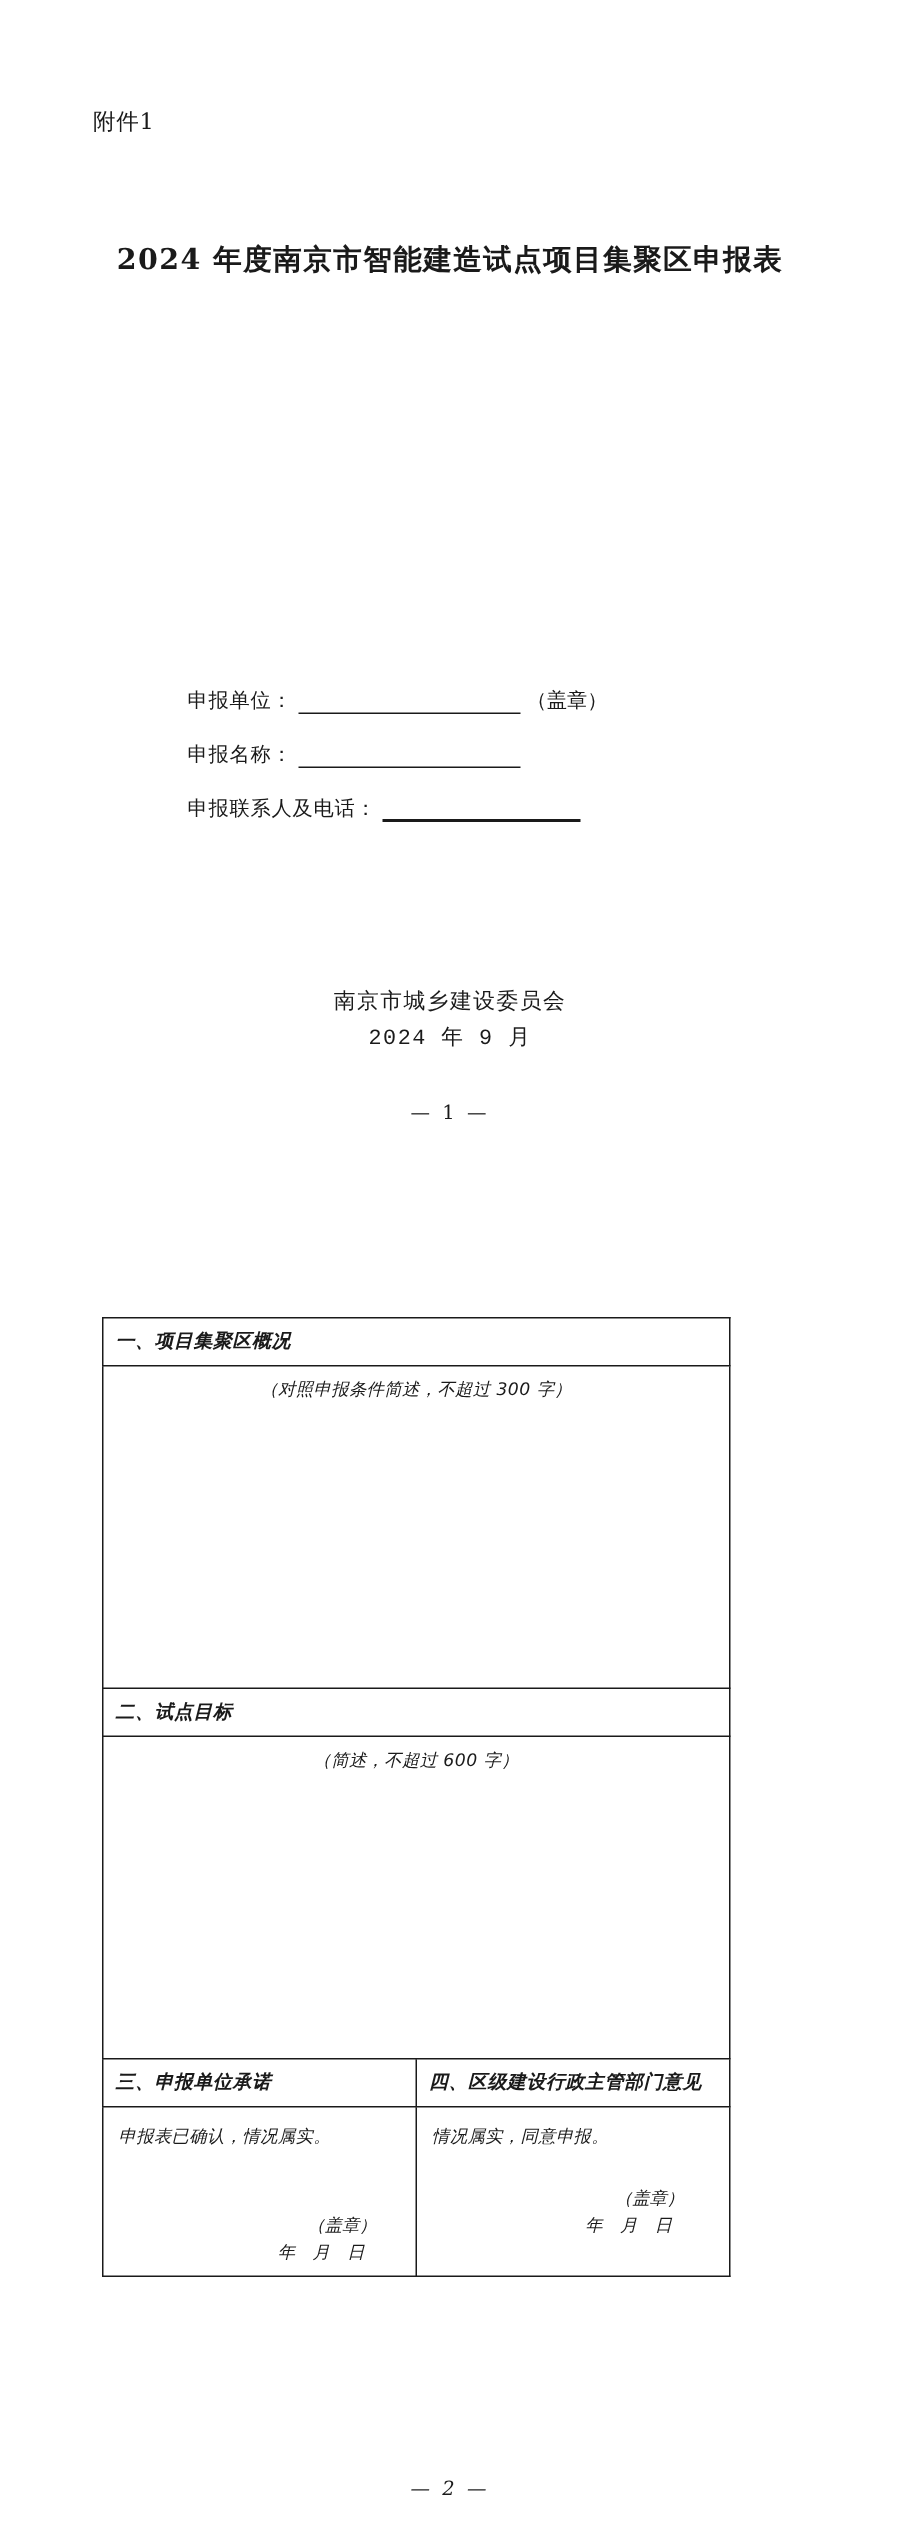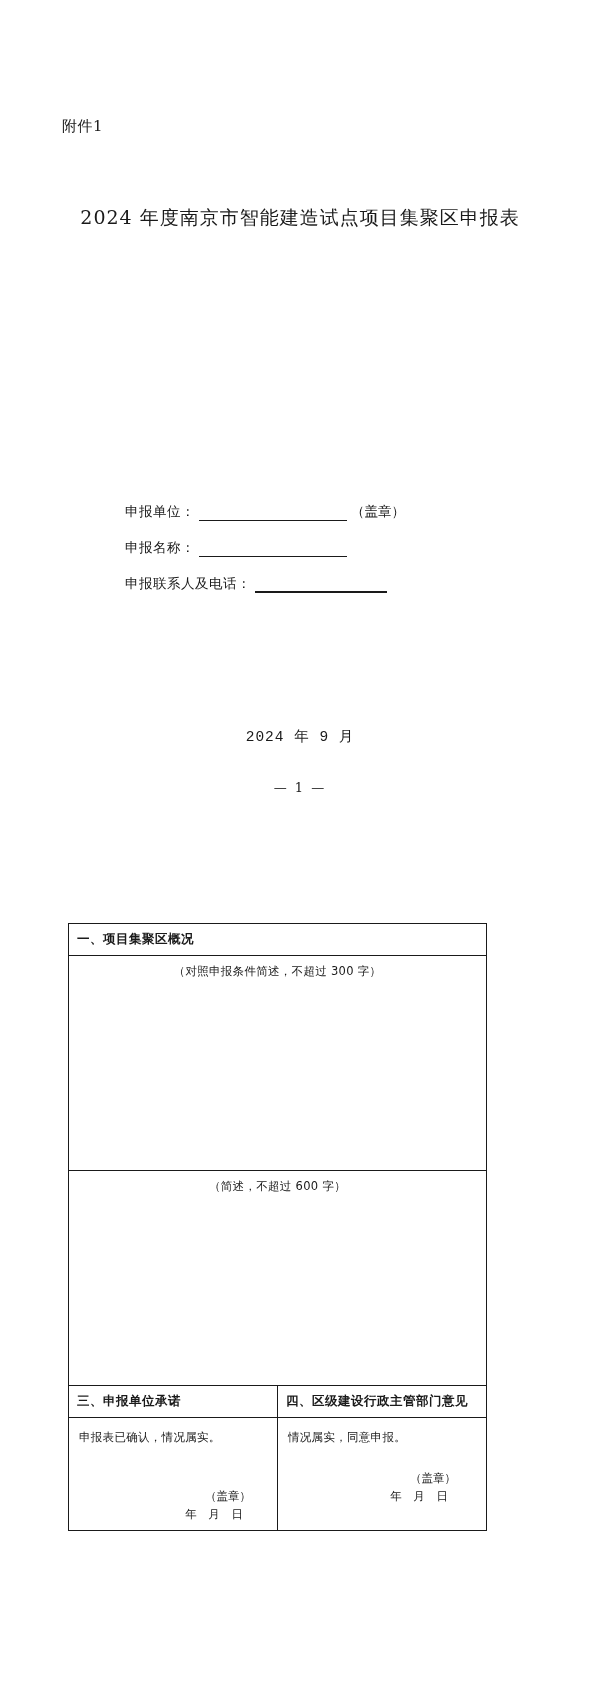--- a/index.html
+++ b/index.html
@@ -13,44 +13,44 @@
     color: #1a1a1a;
   }
   .page {
     position: relative;
     width: 600px;
     box-sizing: border-box;
   }
   .page-1 {
     height: 848px;
     padding: 0;
-    margin-top: 45px;
   }
   .page-2 {
     height: 849px;
     padding: 0;
+    font-style: italic;
   }
 
   
   .attachment-label {
     position: absolute;
     left: 62px;
     top: 72px;
     font-size: 15px;
     font-family: "DejaVu Serif", "Liberation Serif", serif;
     letter-spacing: 0.5px;
   }
   .doc-title {
     position: absolute;
     left: 0;
     right: 0;
     top: 160px;
     text-align: center;
     font-size: 19px;
-    font-weight: normal;
+    font-weight: bold;
     letter-spacing: 1px;
     font-family: "DejaVu Serif", "Liberation Serif", serif;
   }
   .fields {
     position: absolute;
     left: 125px;
     top: 458px;
     font-size: 13.5px;
     font-family: "DejaVu Sans", "Liberation Sans", sans-serif;
   }
@@ -207,40 +207,44 @@
 
 
     <div class="field-row">
       <span class="field-label">申报联系人及电话：</span>
       <span class="field-blank blank-w4"></span>
       <span class="field-suffix"></span>
     </div>
 
   </div>
 
+  <div class="issuer">南京市城乡建设委员会</div>
 
   <div class="issue-date">2024 年 9 月</div>
 
   <div class="page-number pn-1">— 1 —</div>
 
 </div>
 
 <div class="page page-2">
 
   <table class="form-table">
     <colgroup>
       <col style="width:209px">
       <col style="width:209px">
     </colgroup>
     <tbody>
       <tr>
         <td class="sec-header" colspan="2">一、项目集聚区概况</td>
       </tr>
       <tr>
         <td class="sec-body body-1" colspan="2">（对照申报条件简述，不超过 300 字）</td>
+      </tr>
+      <tr>
+        <td class="sec-header" colspan="2">二、试点目标</td>
       </tr>
       <tr>
         <td class="sec-body body-2" colspan="2">（简述，不超过 600 字）</td>
       </tr>
       <tr>
         <td class="sec-header">三、申报单位承诺</td>
         <td class="sec-header">四、区级建设行政主管部门意见</td>
       </tr>
       <tr>
         <td class="promise-body">

